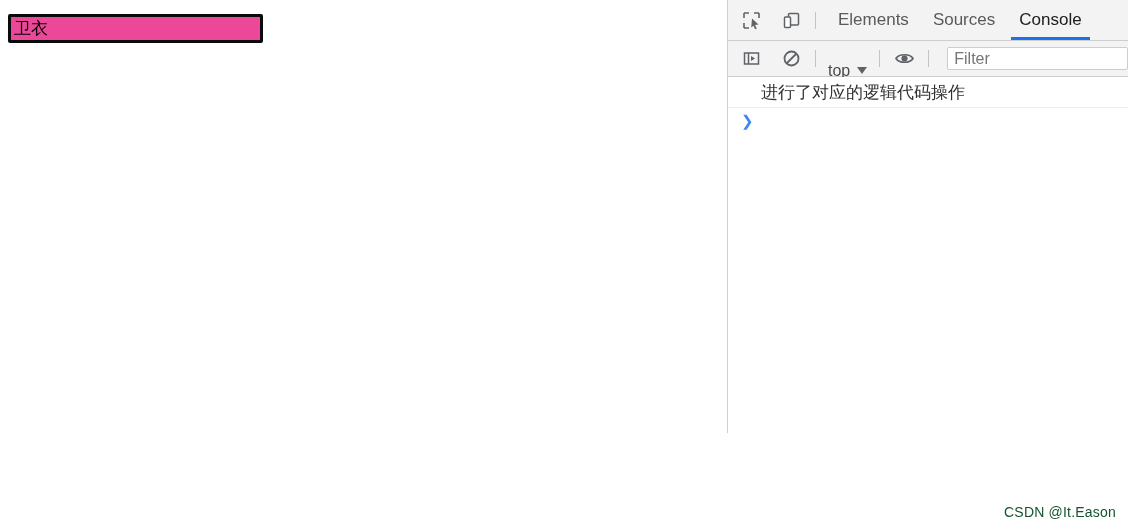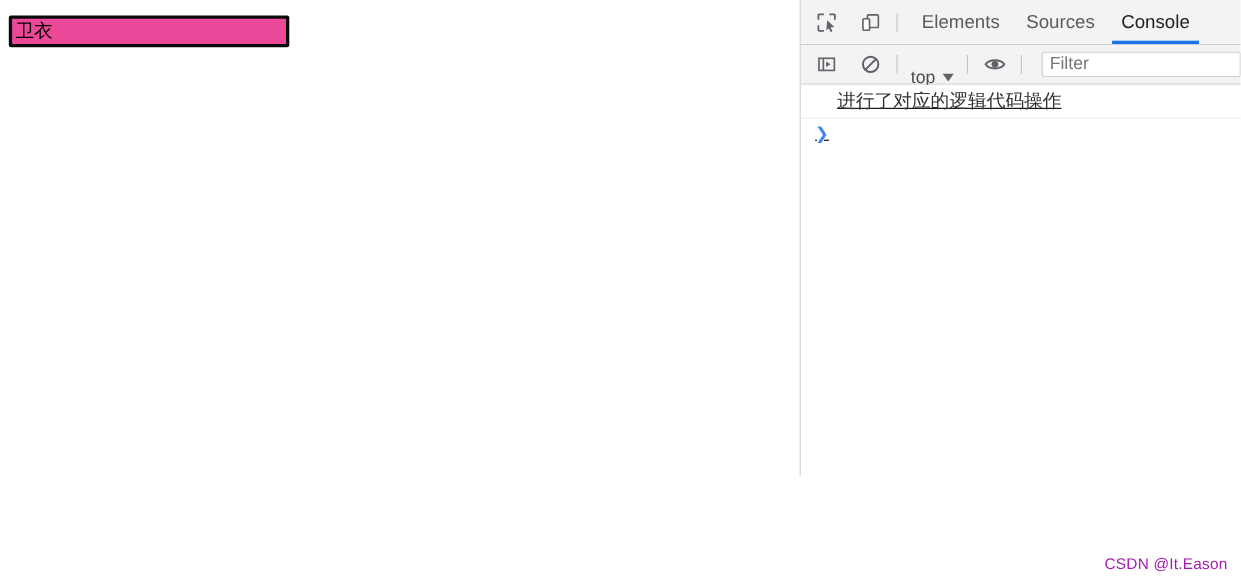--- a/index.html
+++ b/index.html
@@ -164,21 +164,20 @@
     background: #ffffff;
     overflow: hidden;
   }
   .console-row {
     position: relative;
     min-height: 31px;
     border-bottom: 1px solid #ededed;
     display: flex;
     align-items: center;
     box-sizing: border-box;
-    text-decoration: underline;
   }
   .console-msg-text {
     font-family: "DejaVu Sans", "Liberation Sans", sans-serif;
     font-size: 17px;
     color: #303030;
     padding-left: 33px;
     padding-right: 8px;
     line-height: 22px;
   }
   .console-prompt-row {
@@ -200,21 +199,21 @@
     flex: 1 1 auto;
     height: 20px;
   }
 
   
   .watermark {
     position: absolute;
     right: 12px;
     bottom: 6px;
     font-size: 14px;
-    color: #a21caf;
+    color: #14532d;
     letter-spacing: 0.2px;
     white-space: nowrap;
     font-family: "Liberation Sans", sans-serif;
   }
 </style>
 </head>
 <body>
 
 <div class="screen">
 

